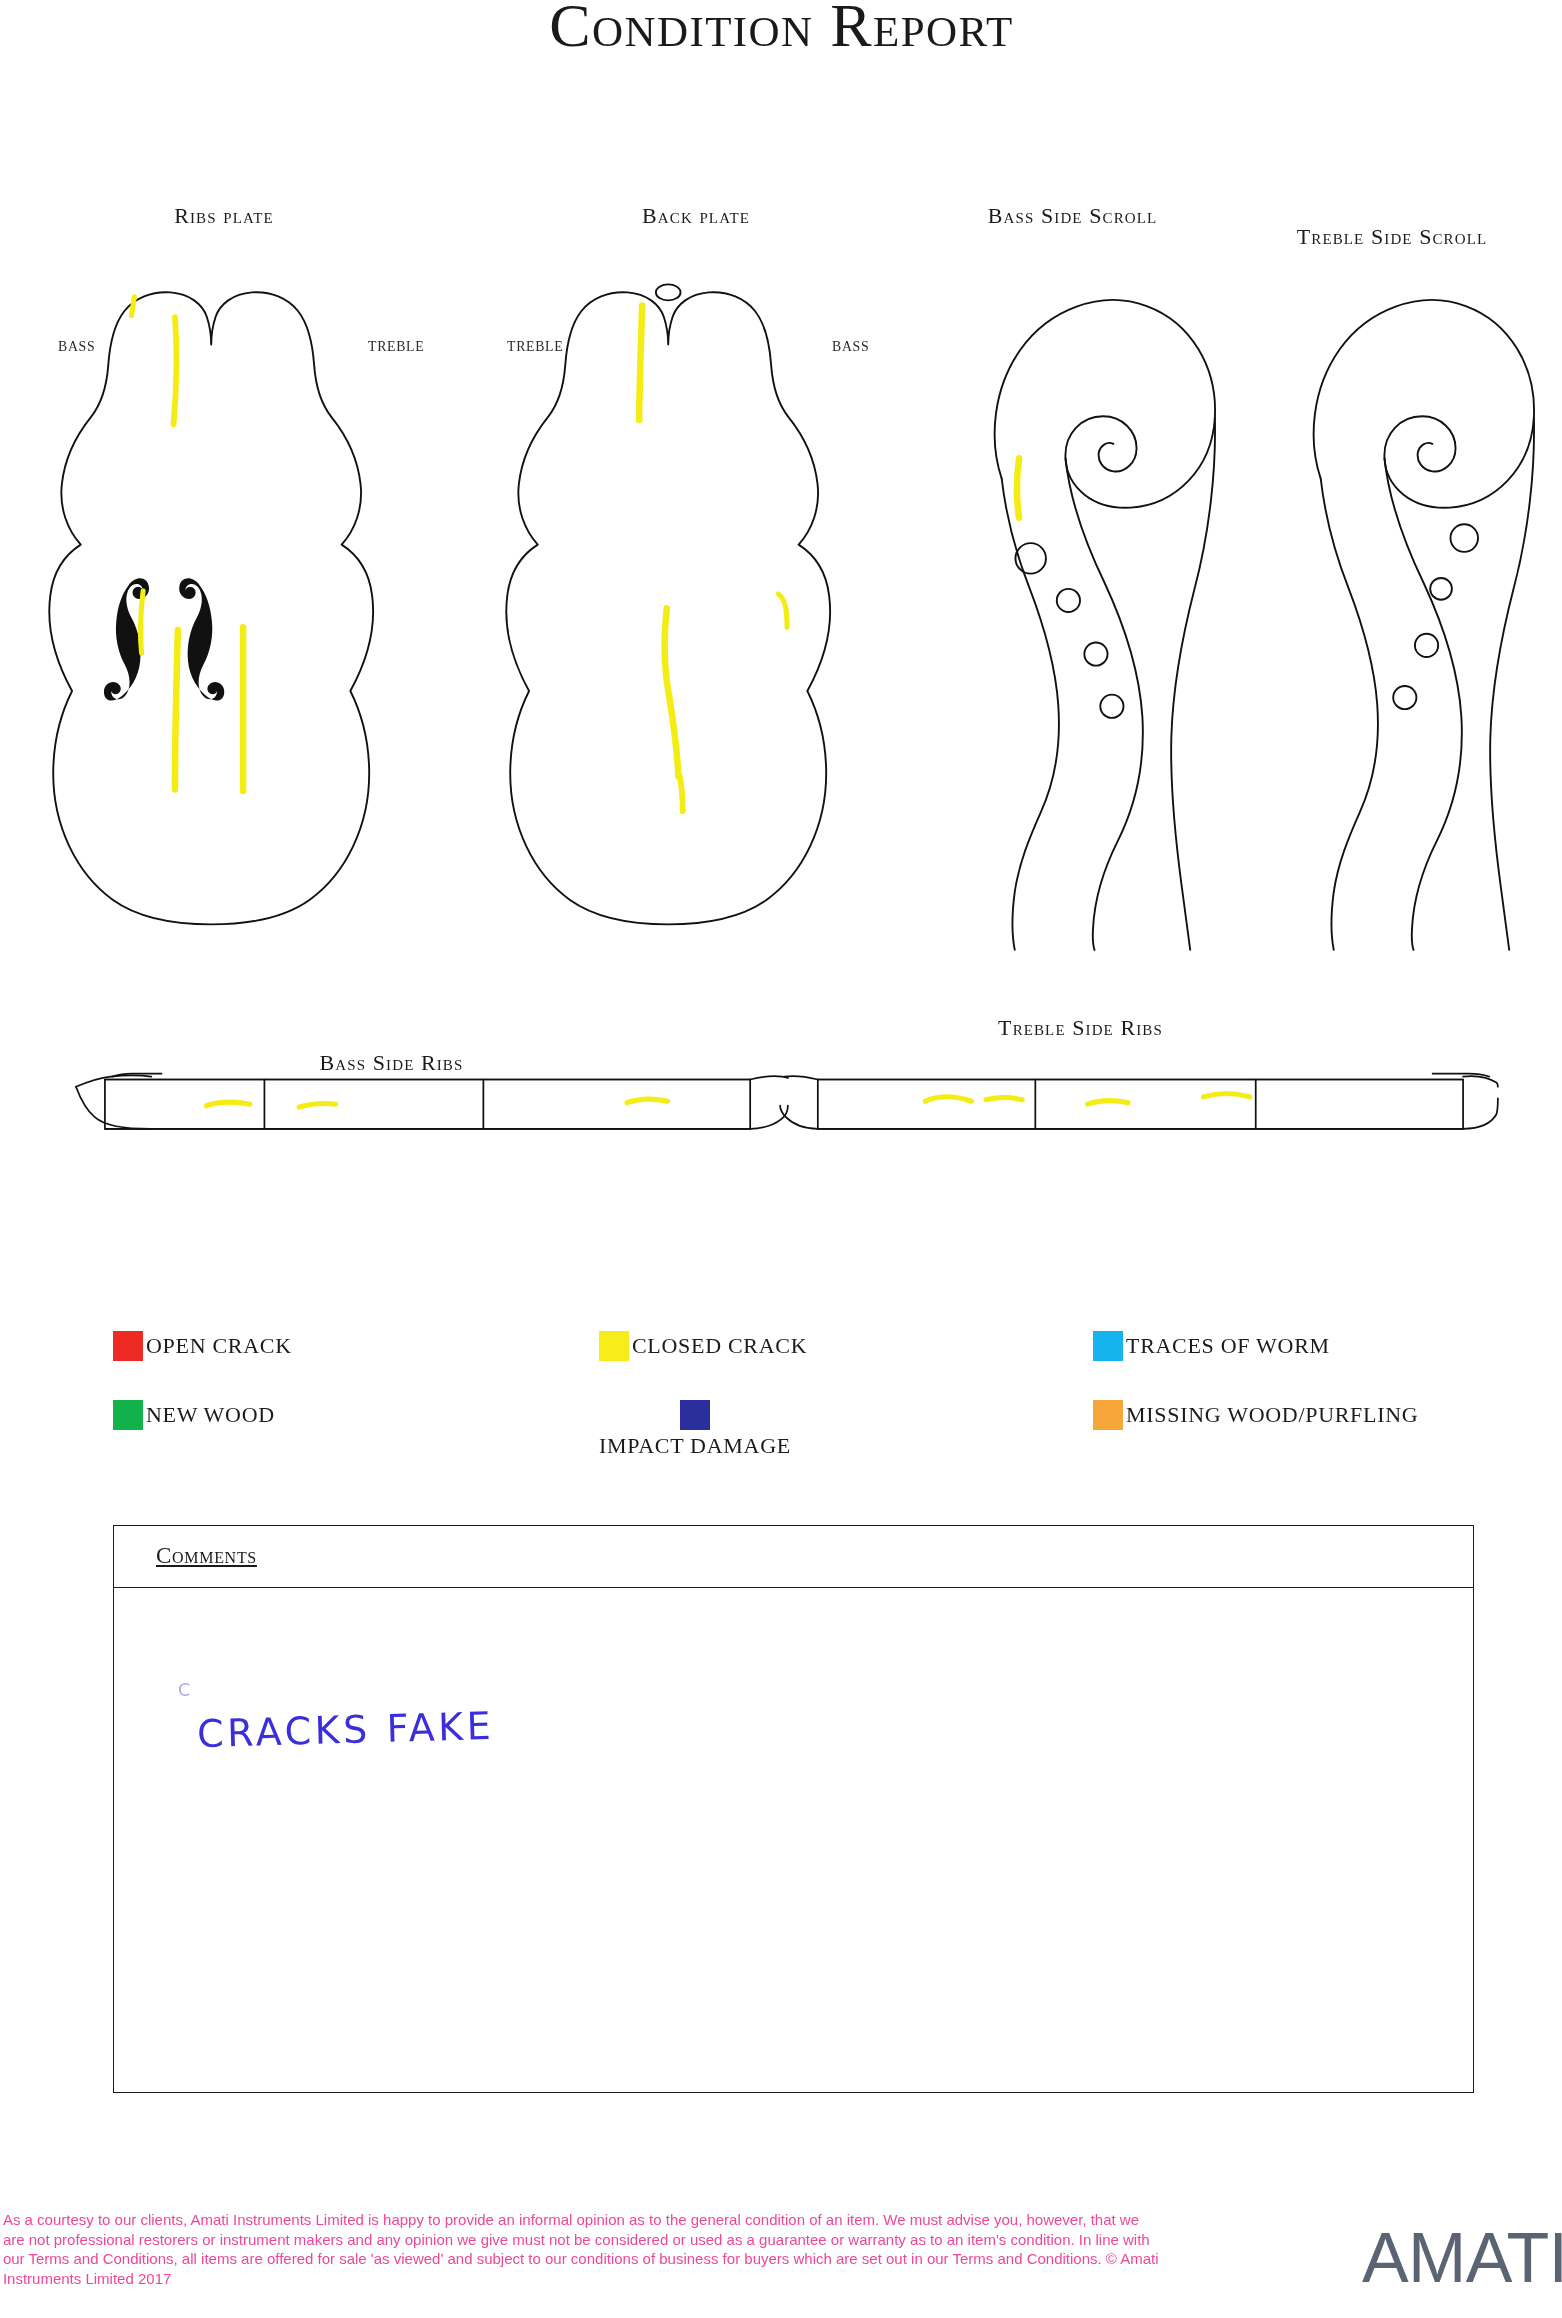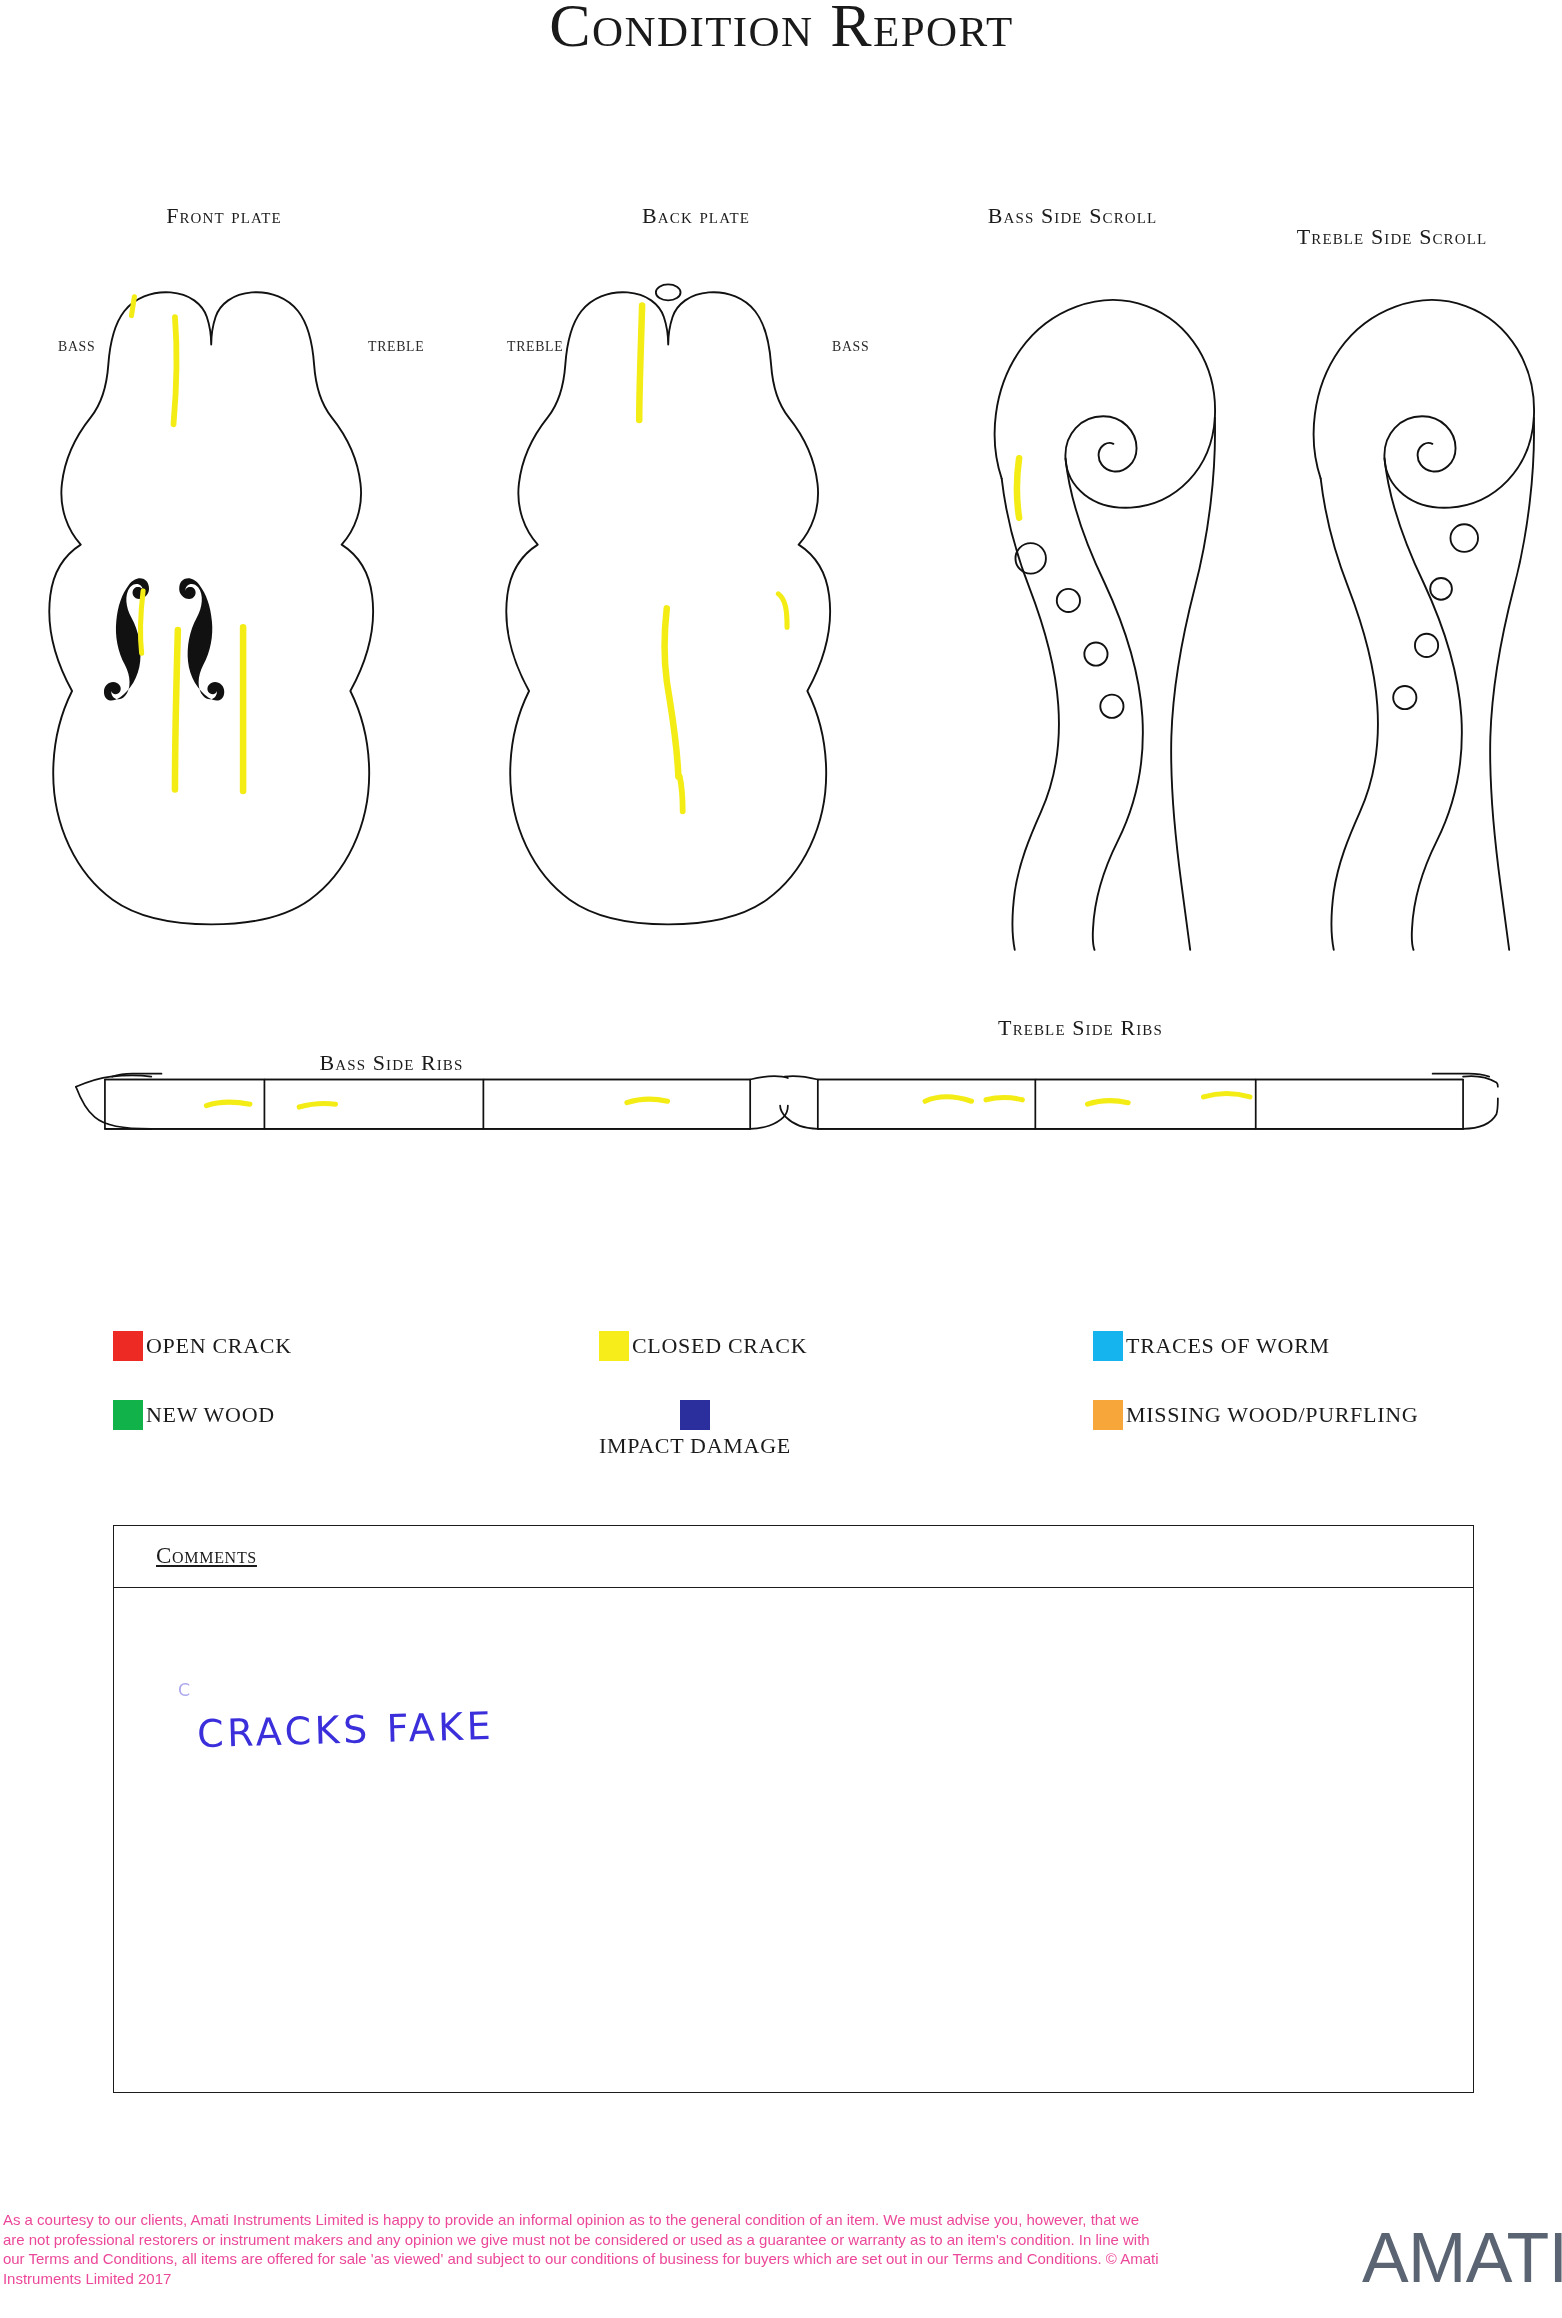--- a/index.html
+++ b/index.html
@@ -162,21 +162,21 @@
     font-weight: 400;
   }
 </style>
 </head>
 <body>
 
 <div class="page">
 
   <div class="title">Condition Report</div>
 
-  <div class="cap" style="left:72px; top:203px; width:304px;">Front plate</div>
+  <div class="cap" style="left:72px; top:203px; width:304px;">Ribs plate</div>
   <div class="cap" style="left:544px; top:203px; width:304px;">Back plate</div>
   <div class="cap" style="left:935px; top:203px; width:275px;">Bass Side Scroll</div>
   <div class="cap" style="left:1247px; top:203px; width:290px;margin-top:21px;">Treble Side Scroll</div>
 
   <div class="sidelabel" style="left:58px; top:339px;">BASS</div>
   <div class="sidelabel" style="left:368px; top:339px;">TREBLE</div>
   <div class="sidelabel" style="left:507px; top:339px;">TREBLE</div>
   <div class="sidelabel" style="left:832px; top:339px;">BASS</div>
 
   <div class="diagram" style="left:43px; top:275px; width:377px; height:674px;">

